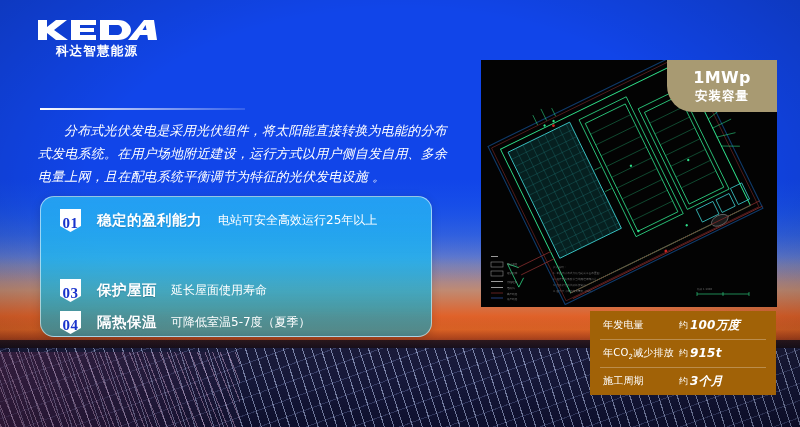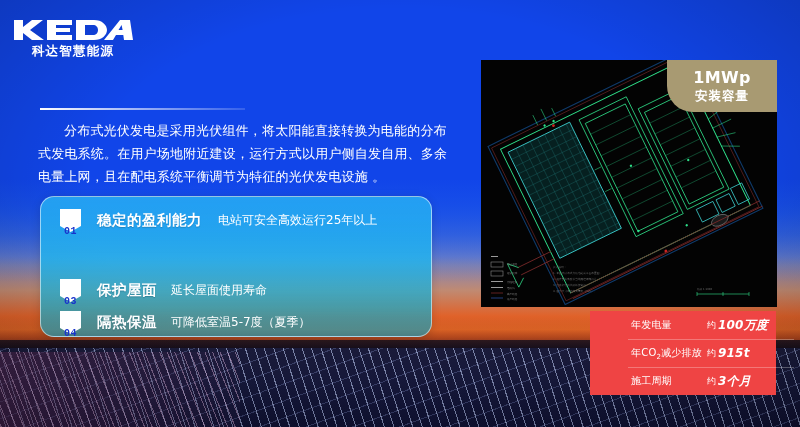--- a/index.html
+++ b/index.html
@@ -61,21 +61,21 @@
         rgba(0,0,0,0) 1px, rgba(0,0,0,0) 7px),
       linear-gradient(to right, rgba(90,40,80,0.55), rgba(40,30,70,0.15));
   }
   .bg-vignette {
     position:absolute; left:0; top:0; width:800px; height:427px;
     background: radial-gradient(ellipse at 50% 45%, rgba(0,0,0,0) 55%, rgba(0,0,0,0.22) 100%);
     pointer-events:none;
   }
 
   
-  .logo { position:absolute; left:12px; top:17px; width:122px; }
+  .logo { position:absolute; left:36px; top:17px; width:122px; }
   .logo-mark { display:block; }
   .logo-sub {
     color:#ffffff; font-size:12.5px; font-weight:700; letter-spacing:1.2px;
     text-align:center; margin-top:2px; line-height:1;
     font-family:"DejaVu Sans","Liberation Sans",sans-serif;
   }
 
   
   .headline {
     position:absolute; left:38px; top:76px;
@@ -87,21 +87,21 @@
     position:absolute; left:40px; top:108px; width:205px; height:2px;
     background: linear-gradient(to right,#ffffff,rgba(255,255,255,0.15));
   }
 
   
   .para {
     position:absolute; left:38px; top:119px; width:412px;
     color:#ffffff; font-size:13px; line-height:23px; letter-spacing:0.2px;
     font-family:"DejaVu Sans","Liberation Sans",sans-serif;
   }
-  .para p { text-indent: 26px; }
+  .para p { text-indent: 26px; font-style: italic; }
 
   
   .feat-panel {
     position:absolute; left:40px; top:196px; width:392px; height:141px;
     border-radius: 14px;
     background: linear-gradient(to bottom,
       rgba(40,180,245,0.80) 0%,
       rgba(30,185,240,0.78) 45%,
       rgba(25,170,200,0.74) 80%,
       rgba(30,150,175,0.70) 100%);
@@ -114,23 +114,23 @@
     display:flex; align-items:center;
   }
   .feat-badge {
     position:relative; margin-left:17px; width:25px; height:25px;
     flex:0 0 25px;
   }
   .feat-badge .ribbon {
     position:absolute; left:0; top:0; width:25px; height:25px;
   }
   .feat-badge .num {
-    position:absolute; left:0; top:18px; width:25px; text-align:center;
-    color:#1933cc; font-size:10px; font-weight:700; letter-spacing:0.5px;
-    font-family:Liberation Mono, monospace;
+    position:absolute; left:0; top:7px; width:25px; text-align:center;
+    color:#1933cc; font-size:15px; font-weight:700; letter-spacing:0.5px;
+    font-family:Liberation Serif, serif;
   }
   .feat-title {
     margin-left:14px; color:#ffffff; font-size:14.5px; font-weight:700;
     letter-spacing:0.5px; white-space:nowrap;
     font-family:"DejaVu Sans","Liberation Sans",sans-serif;
     text-shadow:0 1px 1px rgba(0,40,70,0.25);
   }
   .feat-desc {
     color:#ffffff; font-size:12px; white-space:nowrap;
     font-family:"DejaVu Sans","Liberation Sans",sans-serif;
@@ -156,22 +156,21 @@
     font-family:"DejaVu Sans","Liberation Sans",sans-serif;
   }
   .mwp-label {
     color:#ffffff; font-size:12.5px; font-weight:700; letter-spacing:1px;
     font-family:"DejaVu Sans","Liberation Sans",sans-serif;
   }
 
   
   .stats {
     position:absolute; left:590px; top:311px; width:186px; height:84px;
-    background:#ef4444;
-    padding-left:28px;
+    background:#a16207;
   }
   .stats-row {
     position:relative; height:28px; display:flex; align-items:center;
   }
   .stats-row + .stats-row::before {
     content:""; position:absolute; left:10px; top:0; width:166px; height:1px;
     background: rgba(255,255,255,0.28);
   }
   .stats-label {
     margin-left:13px; width:76px; color:#ffffff; font-size:10px;

